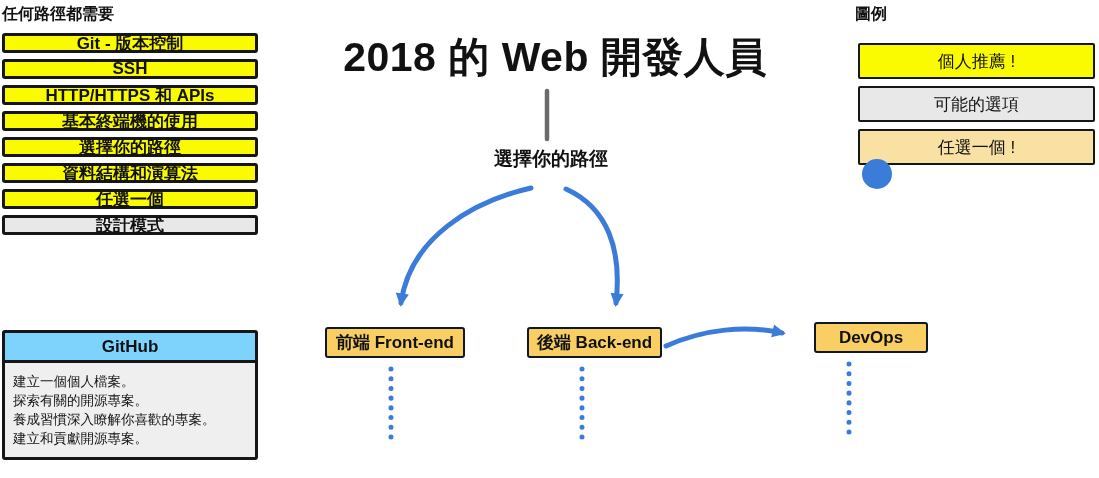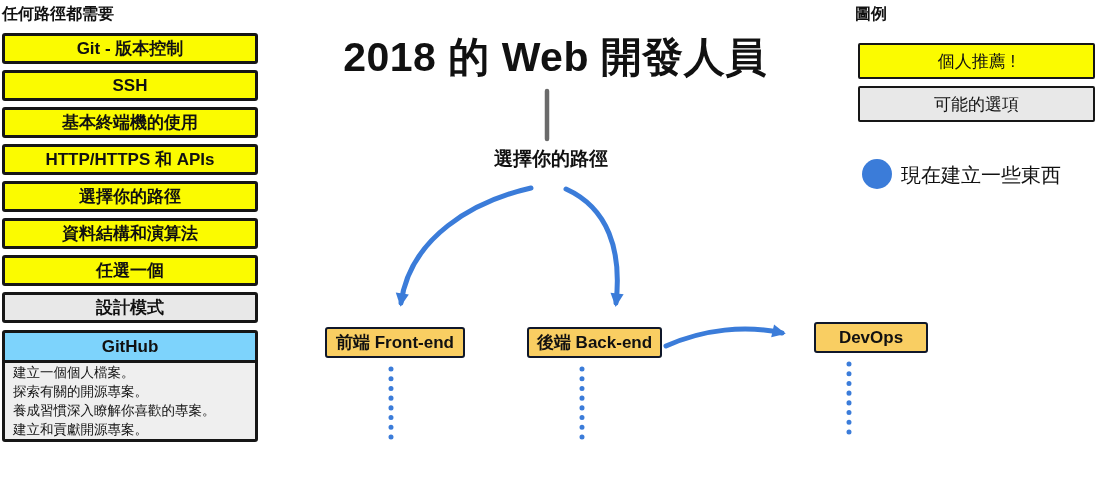--- a/index.html
+++ b/index.html
@@ -3,30 +3,30 @@
 <meta charset="utf-8">
 <style>
   html,body{margin:0;padding:0;background:#fff;}
   body{font-family:"Liberation Sans","DejaVu Sans",sans-serif;color:#111;}
   #canvas{position:relative;width:1099px;height:478px;background:#fff;overflow:hidden;}
 
   .panel-title{position:absolute;font-size:16px;font-weight:bold;color:#111;white-space:nowrap;}
 
   
   #left-items{position:absolute;left:2px;top:33px;width:256px;display:flex;flex-direction:column;gap:6px;}
-  .node-box{box-sizing:border-box;height:31px;border:3px solid #161616;border-radius:3px;
+  .node-box{box-sizing:border-box;height:20px;border:3px solid #161616;border-radius:3px;
             display:flex;align-items:center;justify-content:center;
             font-size:17px;font-weight:bold;white-space:nowrap;background:#FBFB00;}
   .node-box.possible{background:#E8E8E8;}
 
   #github-box{position:absolute;left:2px;top:330px;width:256px;box-sizing:border-box;
               border:3px solid #161616;border-radius:3px;background:#EFEFEF;}
   #github-header{box-sizing:border-box;height:30px;border-bottom:3px solid #161616;background:#7dd3fc;
                  display:flex;align-items:center;justify-content:center;font-size:17px;font-weight:bold;}
-  #github-notes{padding:0 8px;font-size:13.5px;line-height:19px;color:#111;}
+  #github-notes{padding:9px 8px;font-size:13.5px;line-height:19px;color:#111;}
 
   
   #main-title{position:absolute;left:330px;top:30px;width:450px;text-align:center;
               font-size:41px;font-weight:800;letter-spacing:0.5px;white-space:nowrap;}
   #choose-path-label{position:absolute;left:451px;top:146px;width:200px;text-align:center;
                      font-size:19px;font-weight:bold;white-space:nowrap;}
   .path-box{position:absolute;box-sizing:border-box;height:31px;background:#F9CE62;
             border:2px solid #0f172a;border-radius:3px;display:flex;align-items:center;justify-content:center;
             font-size:17px;font-weight:bold;white-space:nowrap;}
   #path-frontend{left:325px;top:327px;width:140px;}
@@ -63,22 +63,22 @@
     <line x1="391" y1="369" x2="391" y2="437" stroke="#3B7CD9" stroke-width="5" stroke-linecap="round" stroke-dasharray="0.1 9.6"></line>
     <line x1="582" y1="369" x2="582" y2="437" stroke="#3B7CD9" stroke-width="5" stroke-linecap="round" stroke-dasharray="0.1 9.6"></line>
     <line x1="849" y1="364" x2="849" y2="432" stroke="#3B7CD9" stroke-width="5" stroke-linecap="round" stroke-dasharray="0.1 9.6"></line>
   </svg>
 
   <div class="panel-title" style="left:2px;top:4px;">任何路徑都需要</div>
 
   <div id="left-items">
     <div class="node-box">Git - 版本控制</div>
     <div class="node-box">SSH</div>
+    <div class="node-box">HTTP/HTTPS 和 APIs</div>
     <div class="node-box">基本終端機的使用</div>
-    <div class="node-box">HTTP/HTTPS 和 APIs</div>
     <div class="node-box">選擇你的路徑</div>
     <div class="node-box">資料結構和演算法</div>
     <div class="node-box">任選一個</div>
     <div class="node-box possible">設計模式</div>
   </div>
 
   <div id="github-box">
     <div id="github-header">GitHub</div>
     <div id="github-notes">
       <div>建立一個個人檔案。</div>
@@ -93,18 +93,18 @@
 
   <div id="path-frontend" class="path-box">前端 Front-end</div>
   <div id="path-backend" class="path-box">後端 Back-end</div>
   <div id="path-devops" class="path-box">DevOps</div>
 
   <div class="panel-title" style="left:855px;top:4px;">圖例</div>
 
   <div id="legend-items">
     <div class="legend-box recommended">個人推薦 !</div>
     <div class="legend-box possible">可能的選項</div>
+    <div class="legend-box pick_one">任選一個 !</div>
   </div>
 
   <div id="build-dot"></div>
-  <div id="build-label">現在建立一些東西</div>
 
 </div>
 
 </body></html>

